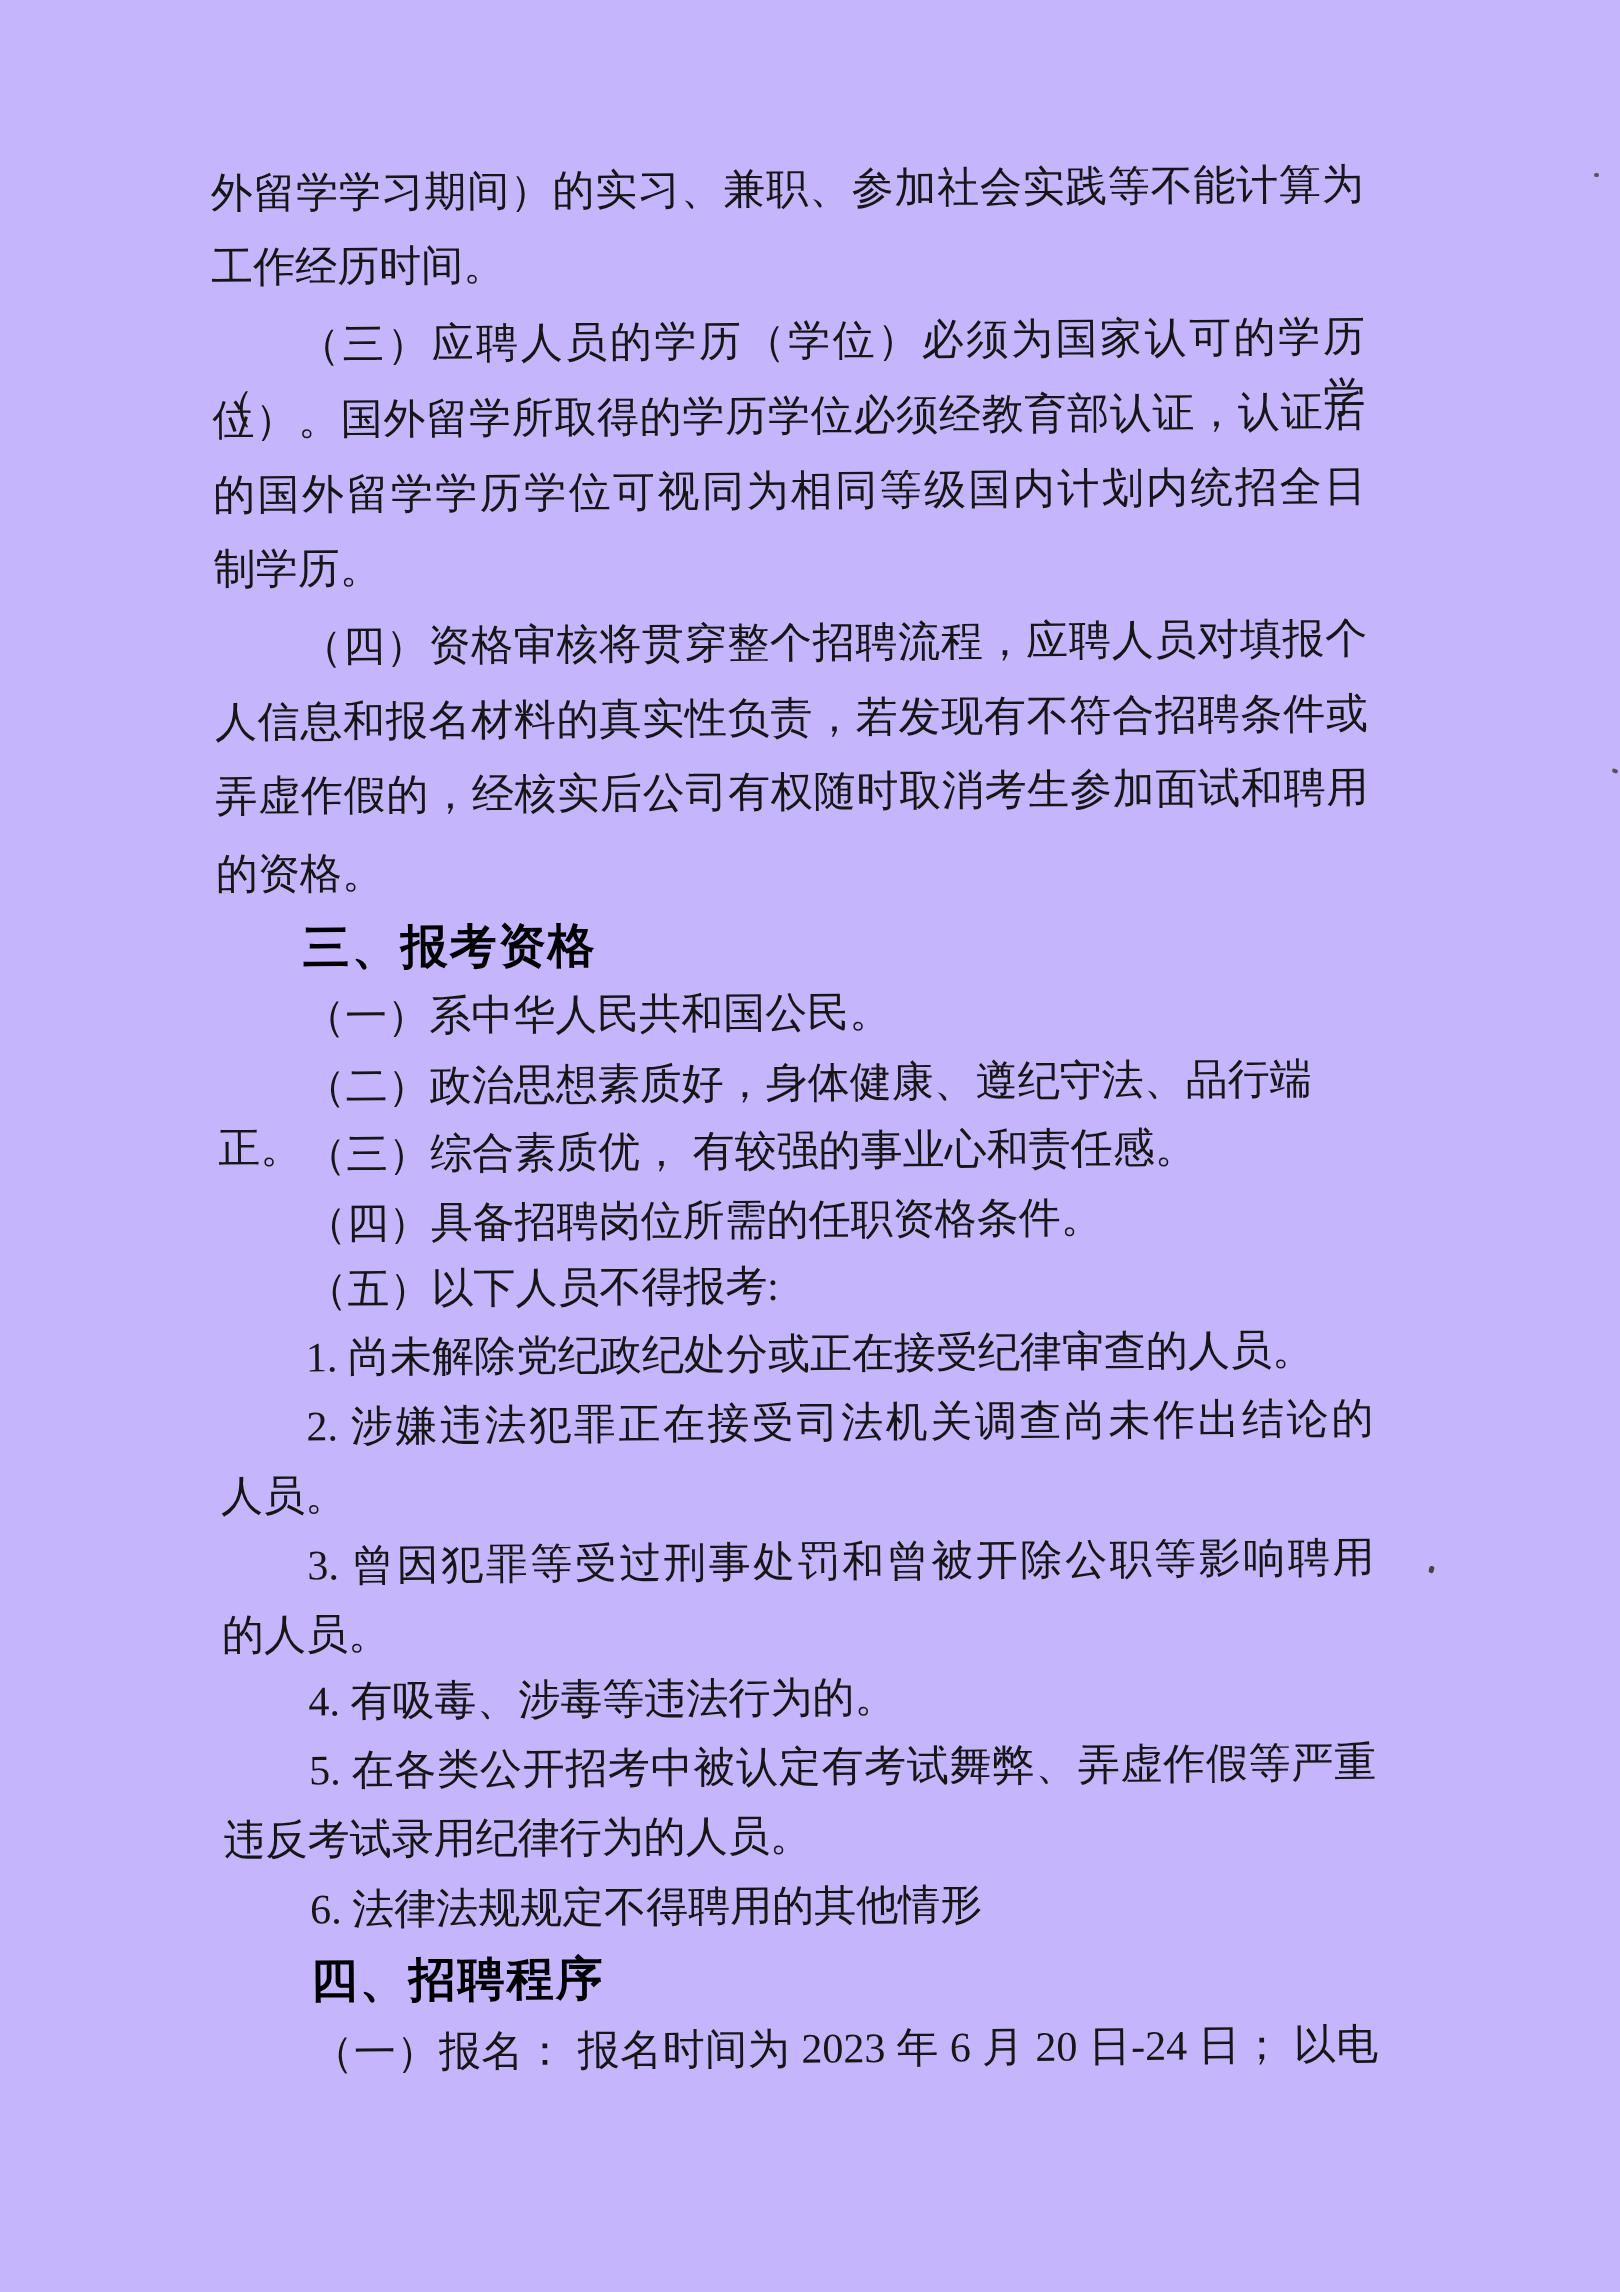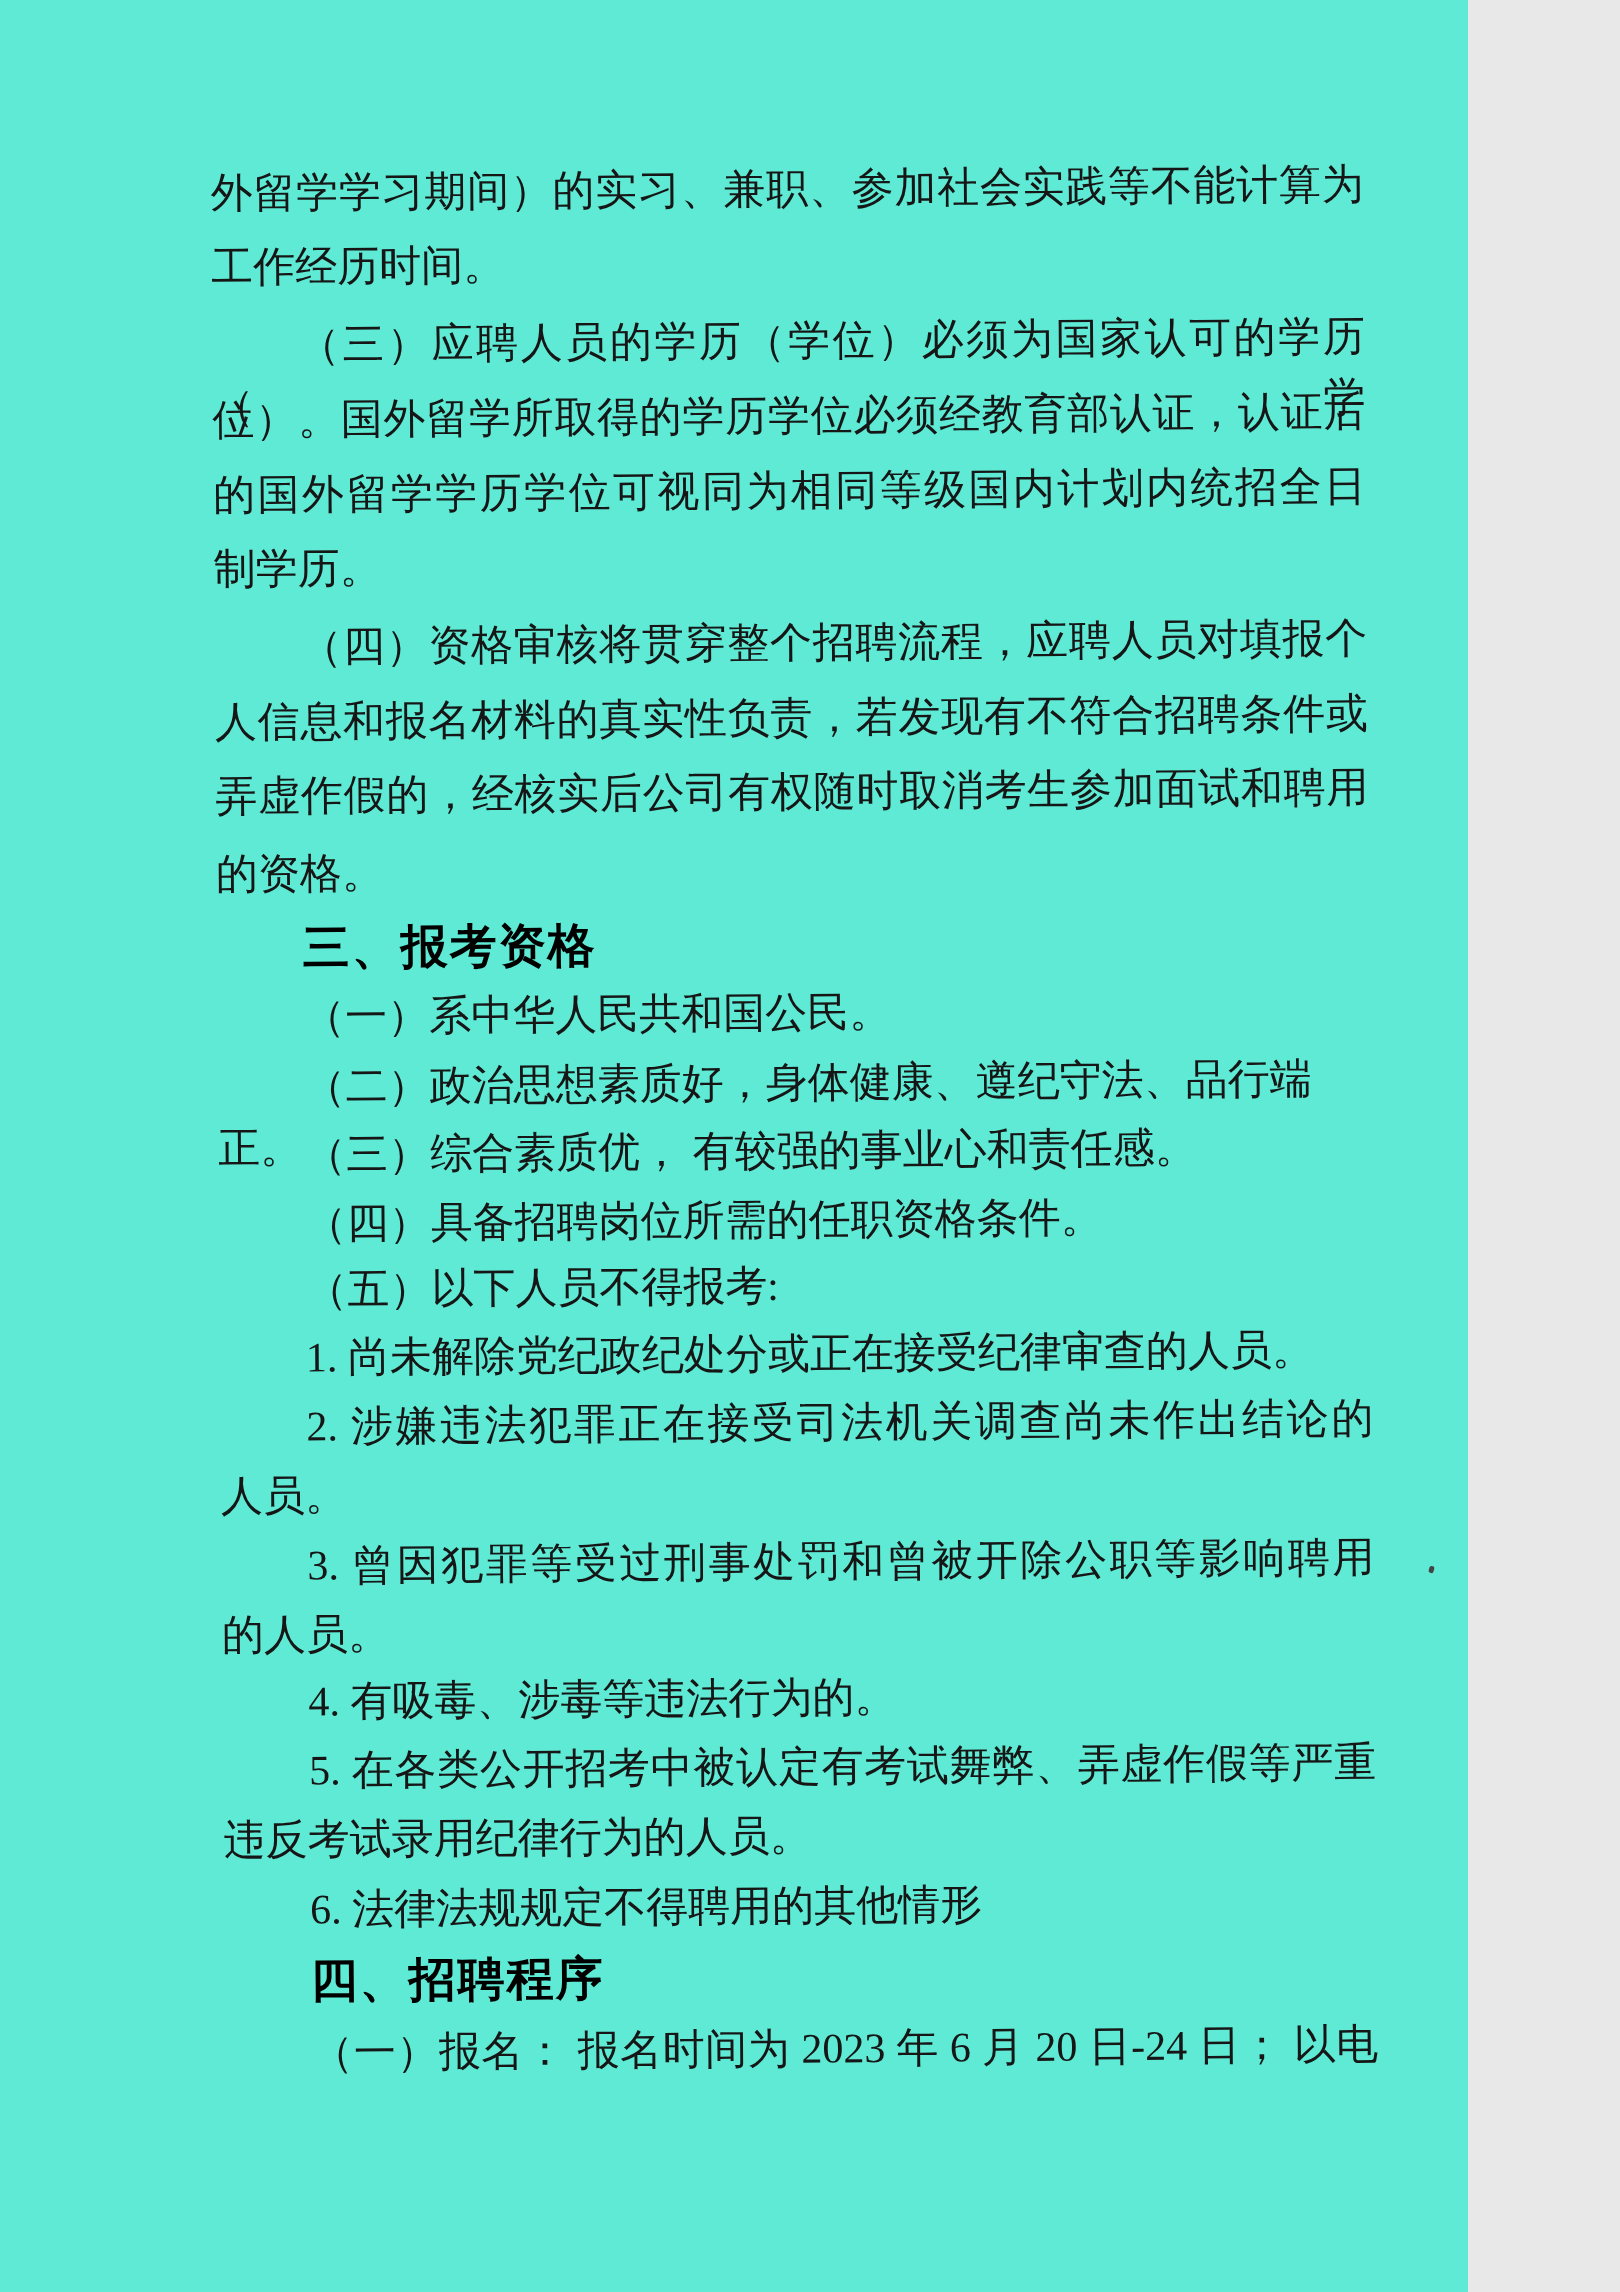--- a/index.html
+++ b/index.html
@@ -2,23 +2,23 @@
 <html><head>
 <meta charset="utf-8">
 <style>
   html, body {
     margin: 0;
     padding: 0;
     background: #e8e8e8;
   }
   .page {
     position: relative;
-    width: 1468px;
+    width: 1620px;
     height: 2293px;
-    background: #5eead4;
+    background: #c4b5fd;
     overflow: hidden;
     font-family: "Liberation Serif", "DejaVu Serif", serif;
     color: #161616;
   }
   .content {
     position: absolute;
     left: 0;
     top: 0;
     width: 1620px;
     height: 2293px;

